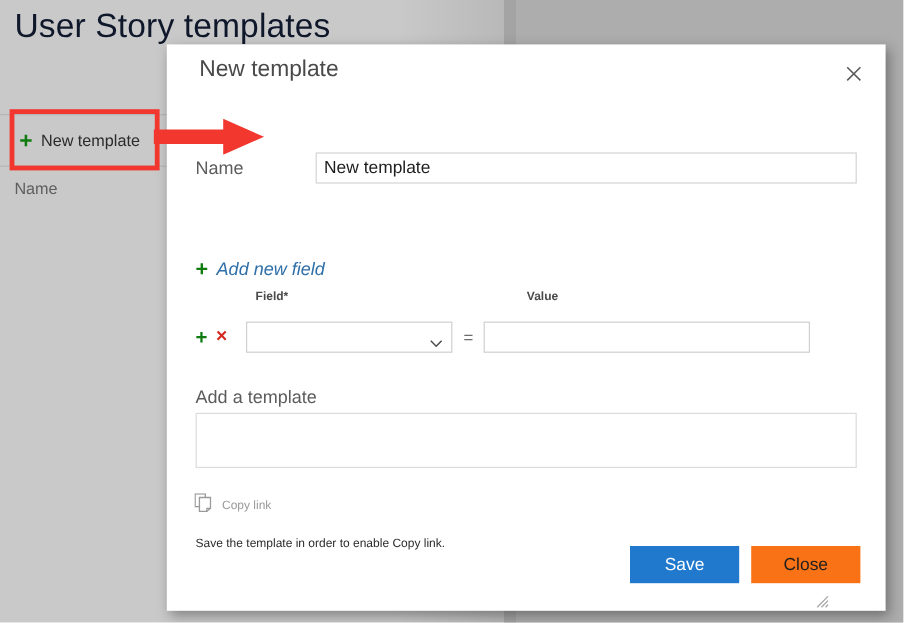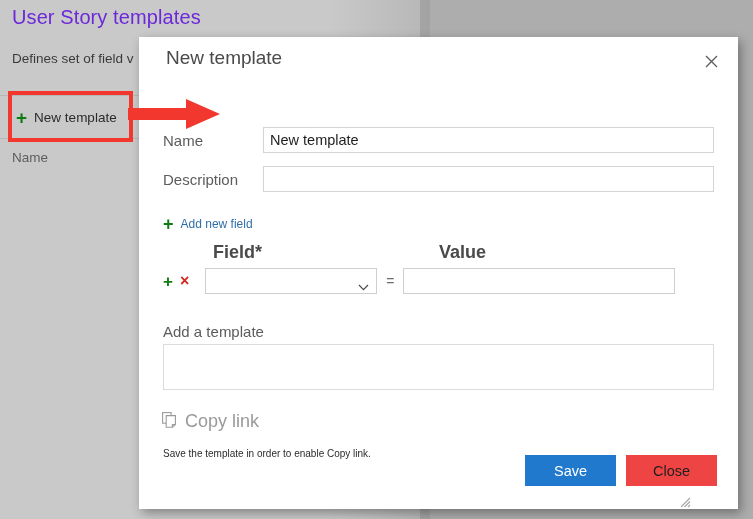--- a/index.html
+++ b/index.html
@@ -37,22 +37,22 @@
     position: absolute;
     left: 0;
     top: 0;
     width: 420px;
     height: 519px;
   }
   .bg-title {
     position: absolute;
     left: 12px;
     top: 6px;
-    font-size: 20px;
-    color: #6d28d9;
+    font-size: 28px;
+    color: #0f172a;
     letter-spacing: .1px;
     white-space: nowrap;
   }
   .bg-subtitle {
     position: absolute;
     left: 12px;
     top: 51px;
     font-size: 13.5px;
     color: #3b3b3b;
     white-space: nowrap;
@@ -217,28 +217,29 @@
     cursor: pointer;
     white-space: nowrap;
   }
   .add-plus {
     color: #107c10;
     font-size: 18px;
     line-height: 18px;
     font-weight: 600;
   }
   .add-label {
-    font-size: 12px;
+    font-size: 15px;
     color: #2f6fa8;
+    font-style: italic;
   }
 
   
   .col-head {
     position: absolute;
-    font-size: 18px;
+    font-size: 10px;
     color: #4a4a4a;
     font-weight: 600;
   }
   .col-head-field { left: 74px; top: 157px; }
   .col-head-value { left: 300px; top: 157px; text-align: center; }
 
   
   .field-row {
     position: absolute;
     left: 24px;
@@ -335,21 +336,21 @@
     position: absolute;
     left: 23px;
     top: 326px;
     display: flex;
     align-items: center;
     gap: 8px;
     cursor: default;
     white-space: nowrap;
   }
   .copy-label {
-    font-size: 18px;
+    font-size: 10px;
     color: #9a9a9a;
   }
   .copy-hint {
     position: absolute;
     left: 24px;
     top: 353px;
     font-size: 10px;
     color: #2b2b2b;
     white-space: nowrap;
     margin-top: 10px;
@@ -375,21 +376,21 @@
   }
   .btn-save {
     left: 386px;
     width: 91px;
     background: #2079cd;
     color: #ffffff;
   }
   .btn-close {
     left: 487px;
     width: 91px;
-    background: #ef4444;
+    background: #f97316;
     color: #1f1f1f;
   }
   .resize-grip {
     position: absolute;
     right: 4px;
     bottom: 3px;
     width: 12px;
     height: 12px;
     cursor: nwse-resize;
   }
@@ -398,21 +399,20 @@
 <body>
 
 <div id="screen">
 
   <div class="bg-page">
     <div class="bg-right"></div>
     <div class="bg-page-inner">
 
       <div class="bg-title">User Story templates</div>
 
-      <div class="bg-subtitle">Defines set of field v</div>
 
       <div class="bg-toolbar"></div>
 
       <div class="bg-newtemplate-btn">
         <span class="bg-plus">+</span>
         <span class="bg-newtemplate-label">New template</span>
       </div>
 
       <div class="bg-col-header">Name</div>
     </div>
@@ -437,24 +437,20 @@
       </svg>
     </div>
 
     <div class="dlg-body">
 
       <div class="form-row row-name">
         <span class="field-label">Name</span>
         <input class="text-input" type="text" value="New template" style="">
       </div>
 
-      <div class="form-row row-desc">
-        <span class="field-label">Description</span>
-        <input class="text-input" type="text" value="" style="">
-      </div>
 
       <div class="add-new-field">
         <span class="add-plus">+</span>
         <span class="add-label">Add new field</span>
       </div>
 
       <div class="col-head col-head-field">Field*</div>
       <div class="col-head col-head-value">Value</div>
 
       <div class="field-row">

